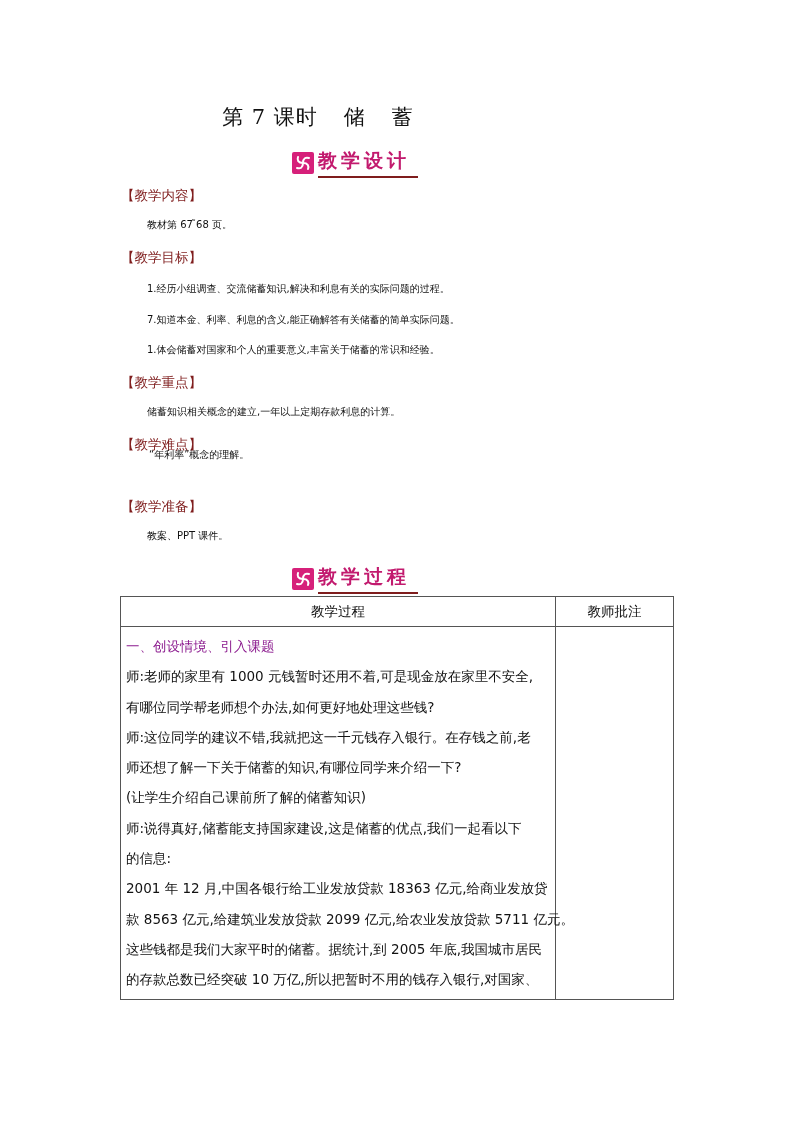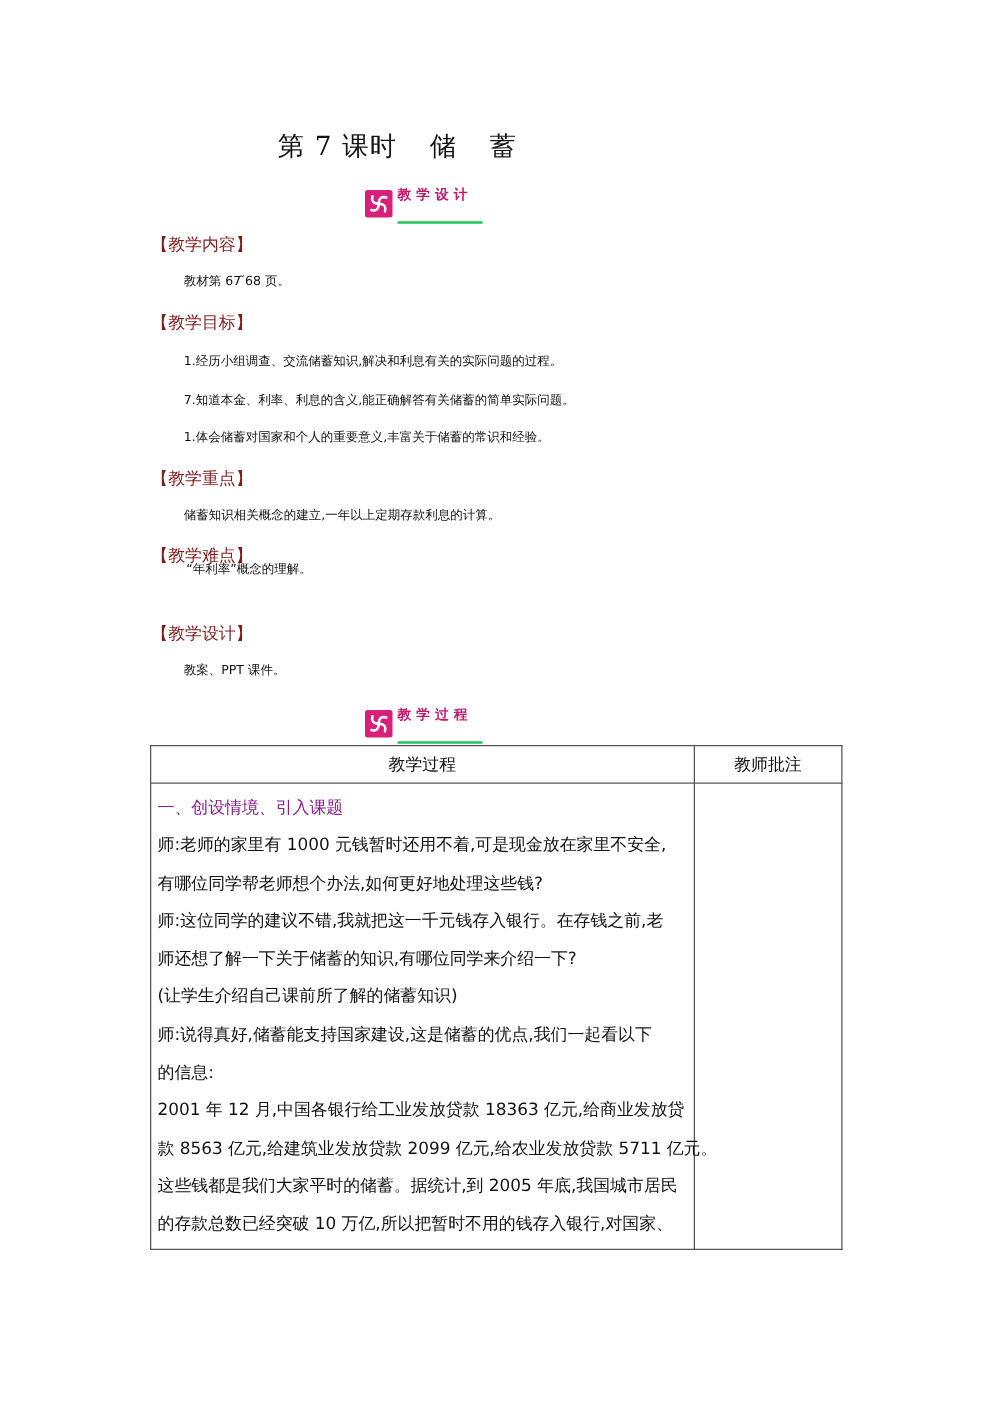--- a/index.html
+++ b/index.html
@@ -15,22 +15,22 @@
   }
   .page-title .gap { display: inline-block; width: 26px; }
   .banner {
     position: absolute; height: 28px; display: flex; align-items: center;
   }
   .banner .logo {
     width: 22px; height: 22px; background: #d6207a; border-radius: 2px;
     display: flex; align-items: center; justify-content: center; margin-right: 4px;
   }
   .banner .btext {
-    font-weight: bold; font-size: 11px; color: #c21a6e; letter-spacing: 4px;
-    padding-bottom: 14px; border-bottom: 2px solid #22c55e; padding-right: 8px;
+    font-weight: bold; font-size: 19px; color: #c21a6e; letter-spacing: 4px;
+    padding-bottom: 2px; border-bottom: 2px solid #7f1d1d; padding-right: 8px;
   }
   .sec-head {
     position: absolute; left: 121px; font-size: 13.5px; color: #7f1d1d;
   }
   .para {
     position: absolute; left: 147px; font-size: 10px; color: #111; white-space: nowrap;
   }
   table.proc {
     position: absolute; left: 120px; top: 596px; width: 554px;
     border-collapse: collapse; table-layout: fixed;
@@ -75,21 +75,21 @@
 <div class="para" style="top:282px;">1.经历小组调查、交流储蓄知识,解决和利息有关的实际问题的过程。</div>
 <div class="para" style="top:313px;">7.知道本金、利率、利息的含义,能正确解答有关储蓄的简单实际问题。</div>
 <div class="para" style="top:343px;">1.体会储蓄对国家和个人的重要意义,丰富关于储蓄的常识和经验。</div>
 
 <div class="sec-head" style="top:374px;">【教学重点】</div>
 <div class="para" style="top:405px;">储蓄知识相关概念的建立,一年以上定期存款利息的计算。</div>
 
 <div class="sec-head" style="top:436px;">【教学难点】</div>
 <div class="para" style="top:448px; left:149px;">“年利率”概念的理解。</div>
 
-<div class="sec-head" style="top:498px;">【教学设计】</div>
+<div class="sec-head" style="top:498px;">【教学准备】</div>
 <div class="para" style="top:529px;">教案、PPT 课件。</div>
 
 <div class="banner" style="left:292px; top:565px;">
   <span class="logo">
     <svg width="18" height="18" viewBox="0 0 18 18">
       <g fill="none" stroke="#ffffff" stroke-width="2" stroke-linecap="round">
         <path d="M9 9 C9 4, 12 3, 15 4"></path>
         <path d="M9 9 C14 9, 15 12, 14 15"></path>
         <path d="M9 9 C9 14, 6 15, 3 14"></path>
         <path d="M9 9 C4 9, 3 6, 4 3"></path>

